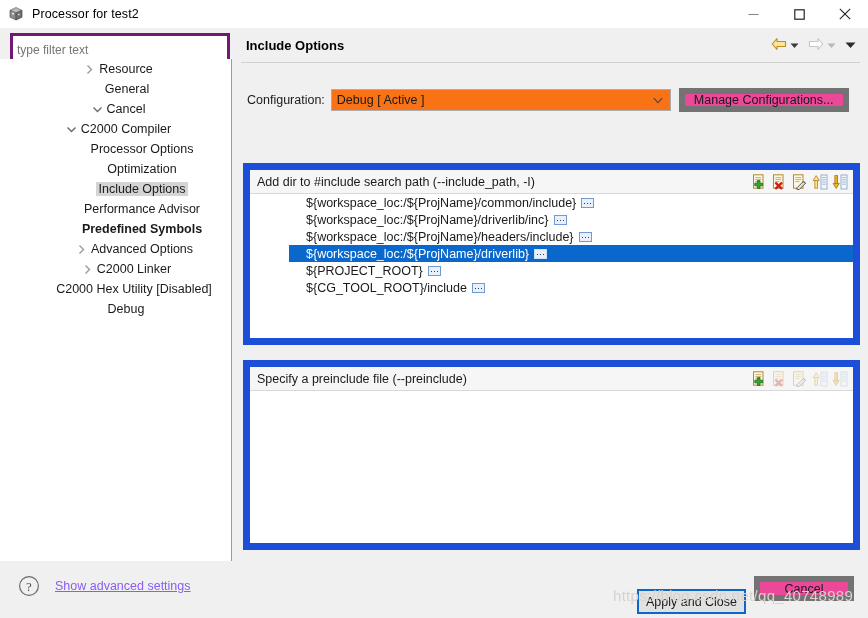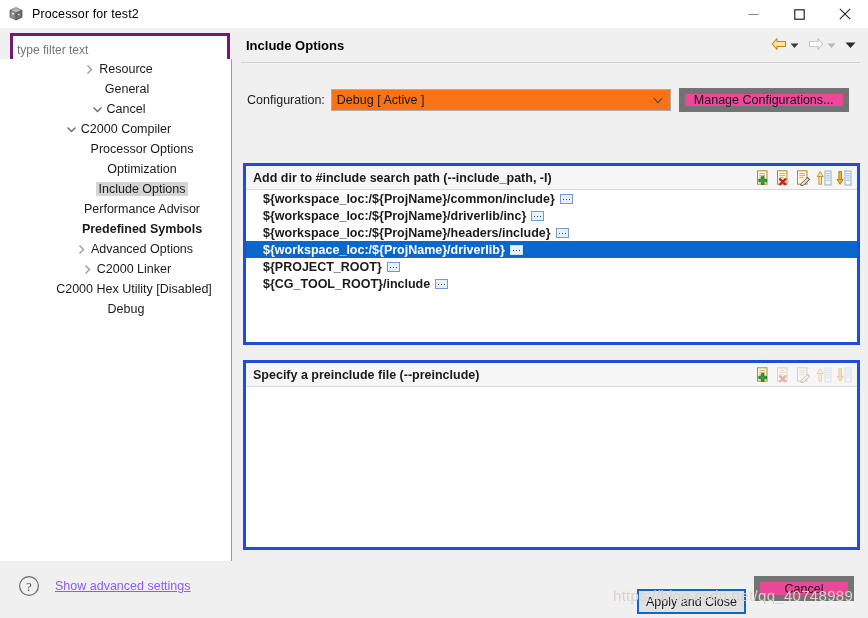--- a/index.html
+++ b/index.html
@@ -202,24 +202,23 @@
   }
   .manage-btn {
     height: 24px;
     padding: 0 9px;
     margin-left: 8px;
   }
 
   
   .group {
     position: absolute;
-    border: 3px solid #1d4ed8;
+    border: 7px solid #1d4ed8;
     background: #0c4a6e;
     box-sizing: border-box;
-    font-weight: bold;
   }
   #group-include { left: 10px; top: 135px; width: 617px; height: 182px; }
   #group-preinclude { left: 10px; top: 332px; width: 617px; height: 190px; }
 
   .group-header {
     height: 24px;
     background: #f6f6f6;
     border-bottom: 1px solid #d8d8d8;
     display: flex;
     align-items: center;
@@ -248,20 +247,21 @@
     height: calc(100% - 24px);
   }
   .list-row {
     height: 17px;
     display: flex;
     align-items: center;
     padding-left: 17px;
     white-space: nowrap;
     font-size: 12.5px;
     color: #1a1a1a;
+    margin-left: 39px;
   }
   .list-row.selected {
     background: #0a68cd;
     color: #ffffff;
   }
   .ellipsis-badge {
     display: inline-block;
     margin-left: 5px;
     width: 13px;
     height: 10px;

